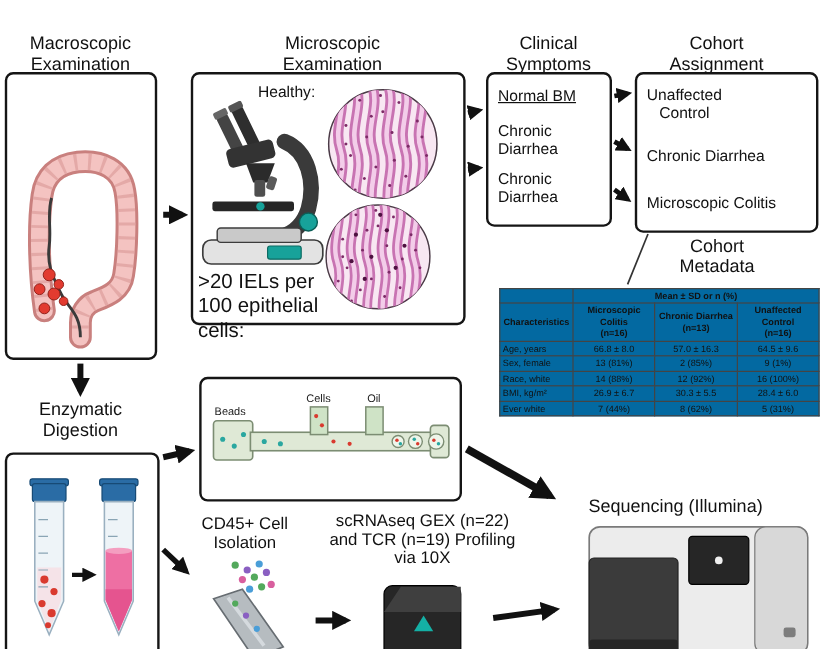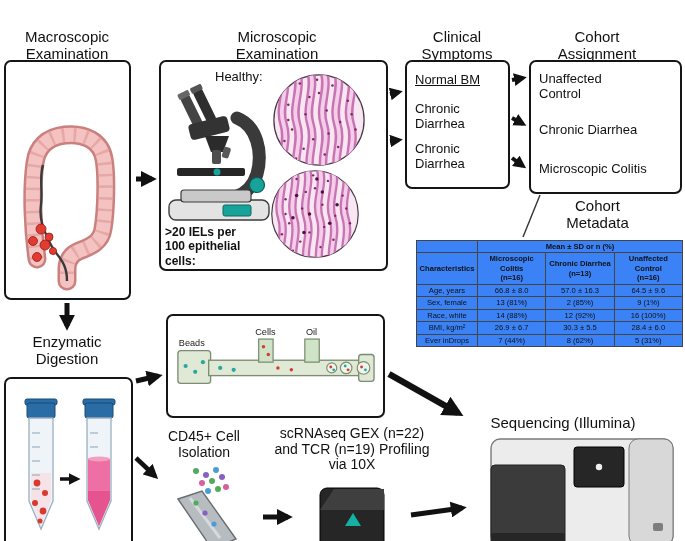--- a/index.html
+++ b/index.html
@@ -7,26 +7,26 @@
           font-family:"Liberation Sans",sans-serif;color:#111;margin-top:28px;}
   .abs{position:absolute;}
   .title{position:absolute;text-align:center;line-height:1.12;font-weight:500;}
   .t15{font-size:15px;} .t14{font-size:14px;}
   .box{position:absolute;background:#fff;border:2px solid #151515;border-radius:7px;box-sizing:border-box;}
   .box .item{position:absolute;left:8px;font-size:13px;line-height:1.15;}
   .boxlabel{position:absolute;left:0;right:0;text-align:center;font-size:13px;line-height:1.15;}
   [data-bind]{white-space:pre-line;}
   svg text{font-family:"Liberation Sans",sans-serif;}
   .meta-table{position:absolute;left:416px;top:212px;width:267px;border-collapse:collapse;
-              background:#3b82f6;border:1.5px solid #333;table-layout:fixed;}
+              background:#0369a1;border:1.5px solid #333;table-layout:fixed;}
   .meta-table th,.meta-table td{border:1px solid #444;font-size:7.6px;line-height:1.25;
               padding:1px 2px;text-align:center;font-weight:normal;}
   .meta-table th{font-weight:bold;}
   .meta-table .c0{width:56px;}
-  .meta-table td.rowhead{text-align:center;}
+  .meta-table td.rowhead{text-align:left;}
   .overlay{position:absolute;left:0;top:0;pointer-events:none;z-index:40;}
 </style>
 </head>
 <body>
 
 <div class="canvas">
 
   <svg width="0" height="0" style="position:absolute" aria-hidden="true">
     <defs>
       <clipPath id="hclip">
@@ -138,34 +138,34 @@
         <circle cx="30" cy="30" r="1.9"></circle>
           <circle cx="44" cy="50" r="1.9"></circle>
           <circle cx="58" cy="26" r="1.9"></circle>
         <circle cx="66" cy="60" r="1.9"></circle>
           <circle cx="38" cy="70" r="1.9"></circle>
           <circle cx="52" cy="12" r="1.9"></circle>
         <circle cx="74" cy="40" r="1.9"></circle>
           <circle cx="26" cy="54" r="1.9"></circle>
       </g>
     </svg>
-    <div class="abs" style="left:4px;top:163px;width:106px;font-size:12px;line-height:1.2;font-weight:bold;" data-bind="figure.microscopic.iel_label">&gt;20 IELs per
+    <div class="abs" style="left:4px;top:163px;width:106px;font-size:17px;line-height:1.2;" data-bind="figure.microscopic.iel_label">&gt;20 IELs per
 100 epithelial cells:</div>
   </div>
 
   <div class="box" style="left:405px;top:32px;width:105px;height:129px;">
     <div class="item" style="top:11px;text-decoration:underline;" data-bind="figure.clinical.items.0">Normal BM</div>
     <div class="item" style="top:40px;" data-bind="figure.clinical.items.1">Chronic
 Diarrhea</div>
     <div class="item" style="top:80px;" data-bind="figure.clinical.items.2">Chronic
 Diarrhea</div>
   </div>
 
   <div class="box" style="left:529px;top:32px;width:153px;height:134px;">
-    <div class="item" style="top:10px;" data-bind="figure.cohort.items.0">Unaffected
+    <div class="item" style="top:10px;text-align:center;" data-bind="figure.cohort.items.0">Unaffected
 Control</div>
     <div class="item" style="top:61px;" data-bind="figure.cohort.items.1">Chronic Diarrhea</div>
     <div class="item" style="top:100px;" data-bind="figure.cohort.items.2">Microscopic Colitis</div>
   </div>
 
   <div class="title t15" style="left:520px;top:170px;width:155px;" data-bind="figure.metadata.title">Cohort
 Metadata</div>
   <table class="meta-table">
     <tbody>
         <tr>
@@ -199,21 +199,21 @@
       <td data-bind="metadata_table.rows.2.2">12 (92%)</td>
       <td data-bind="metadata_table.rows.2.3">16 (100%)</td>
     </tr>
     <tr>
       <td class="rowhead" data-bind="metadata_table.rows.3.0">BMI, kg/m²</td>
       <td data-bind="metadata_table.rows.3.1">26.9 ± 6.7</td>
       <td data-bind="metadata_table.rows.3.2">30.3 ± 5.5</td>
       <td data-bind="metadata_table.rows.3.3">28.4 ± 6.0</td>
     </tr>
     <tr>
-      <td class="rowhead" data-bind="metadata_table.rows.4.0">Ever inDrops</td>
+      <td class="rowhead" data-bind="metadata_table.rows.4.0">Ever white</td>
       <td data-bind="metadata_table.rows.4.1">7 (44%)</td>
       <td data-bind="metadata_table.rows.4.2">8 (62%)</td>
       <td data-bind="metadata_table.rows.4.3">5 (31%)</td>
     </tr>
   </tbody>
     </table>
 
   <div class="box" style="left:166px;top:286px;width:219px;height:104px;">
     <svg class="abs" style="left:0;top:0;" width="215" height="100" viewBox="0 0 219 104">
       <rect x="8" y="36" width="34" height="34" rx="3" fill="#dfe9d6" stroke="#7c8d73" stroke-width="1.4"></rect>

